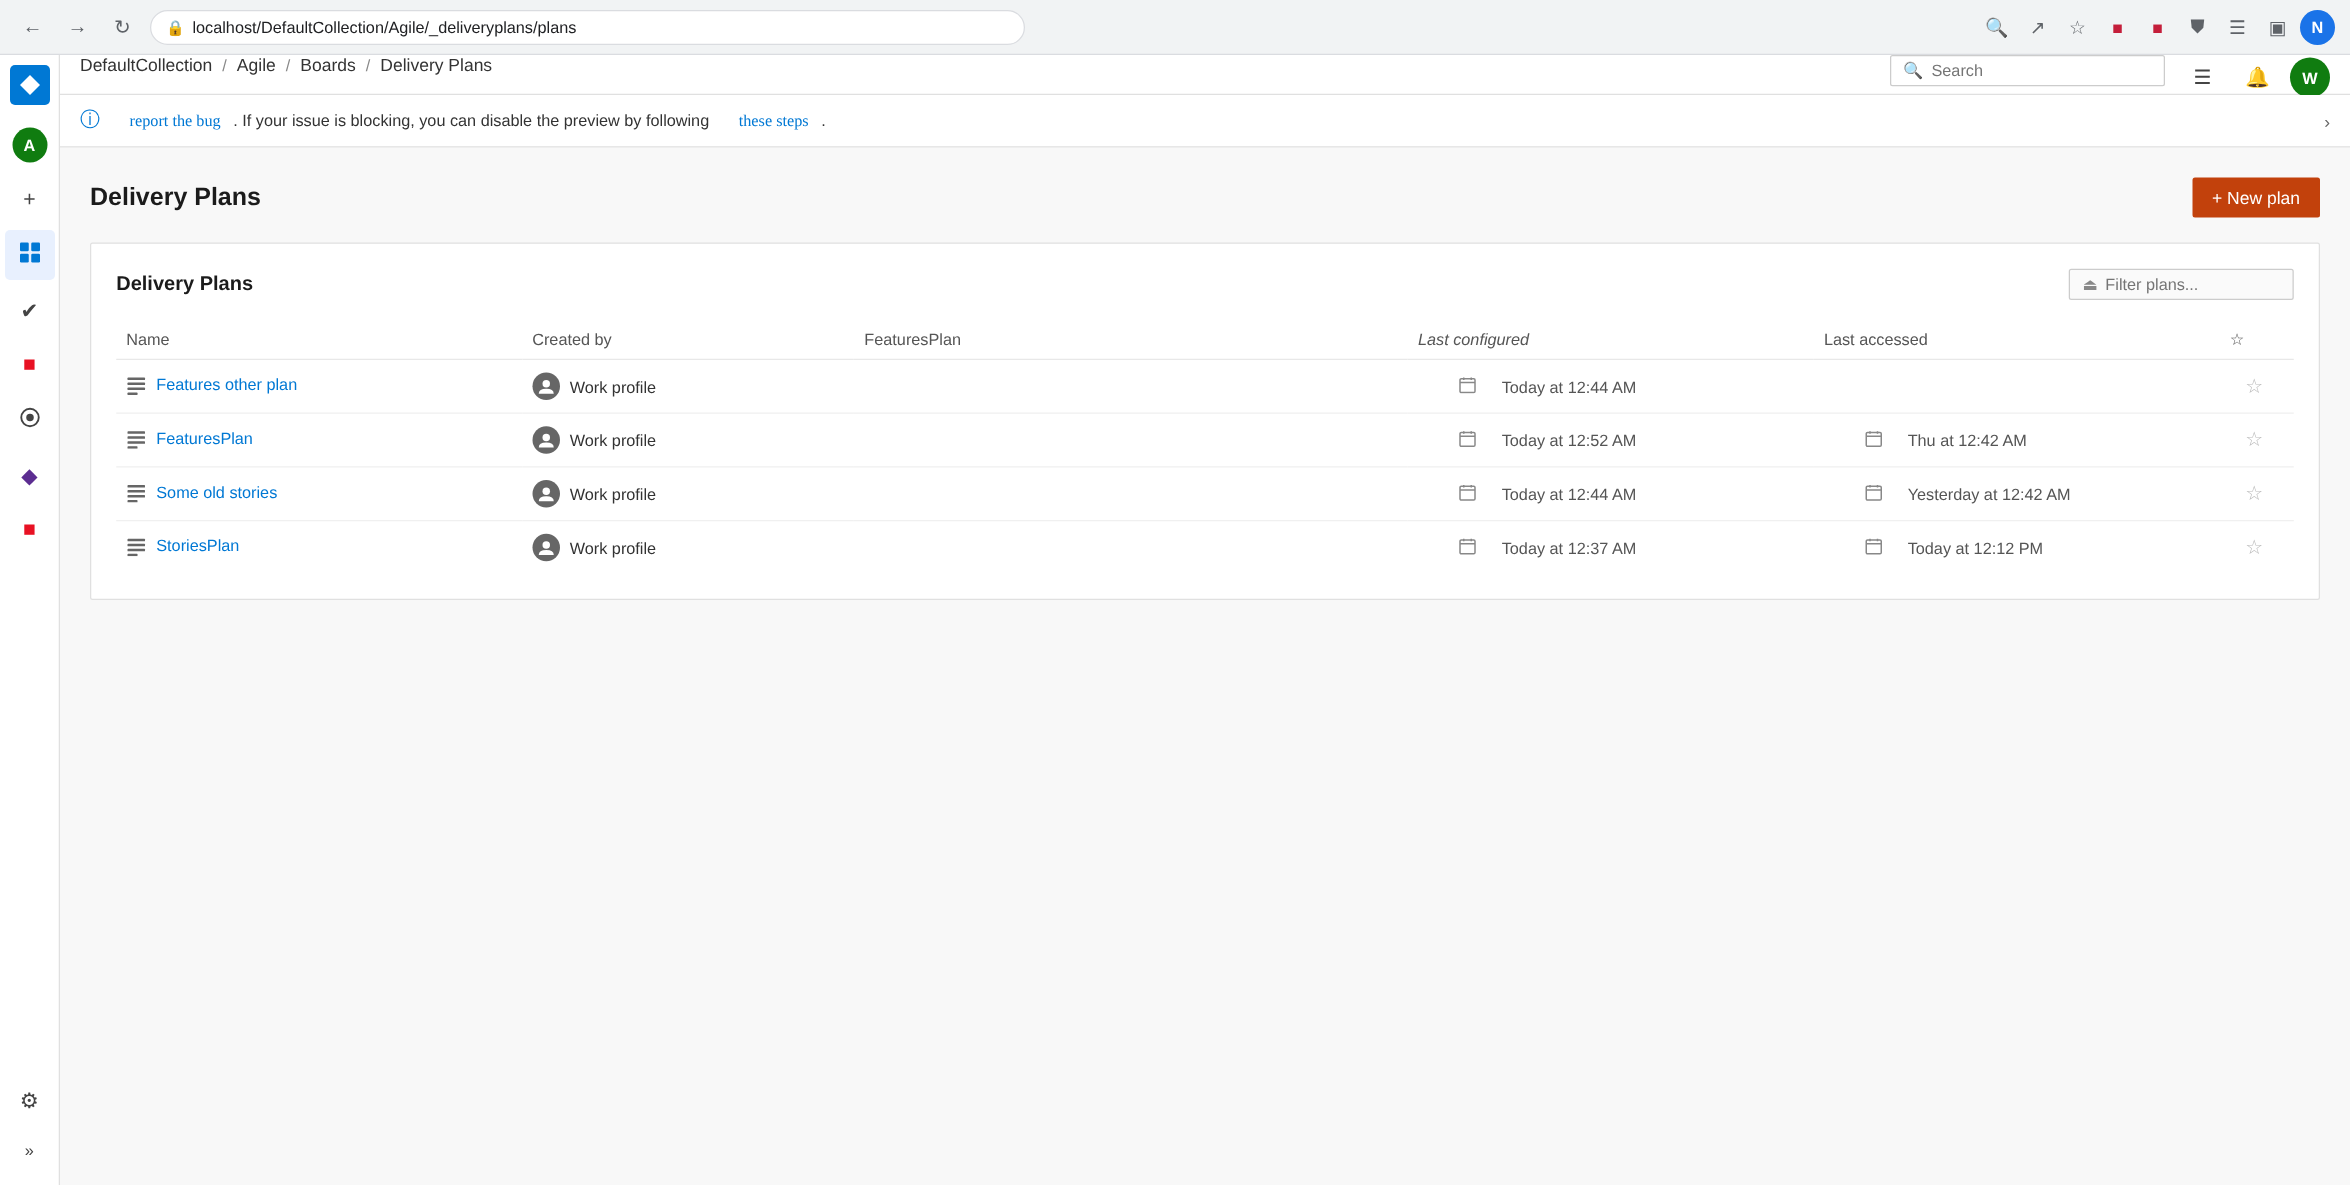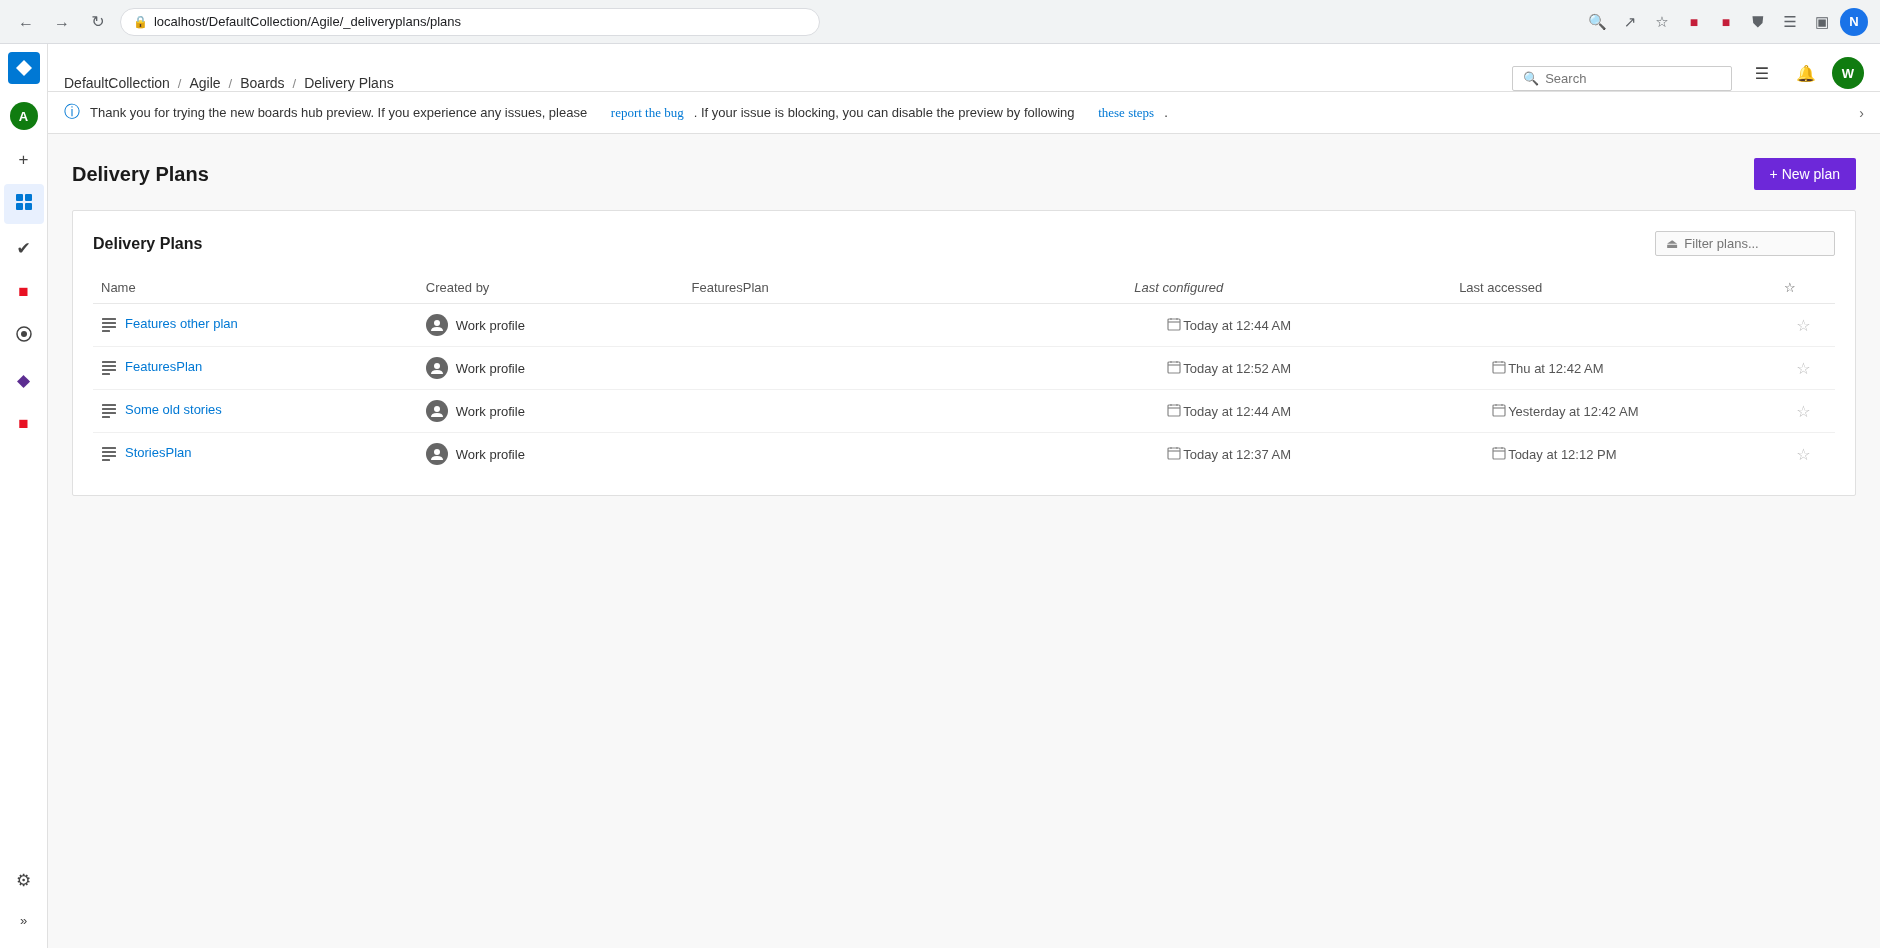--- a/index.html
+++ b/index.html
@@ -131,23 +131,23 @@
       flex: 1;
       display: flex;
       flex-direction: column;
       background: #f8f8f8;
       overflow: hidden;
     }
 
     
     .top-nav {
       background: #fff;
-      height: 48px;
-      display: flex;
-      align-items: flex-end;
+      height: 32px;
+      display: flex;
+      align-items: flex-start;
       padding: 0 16px;
       border-bottom: 1px solid #e0e0e0;
       gap: 0;
     }
     .breadcrumb {
       display: flex;
       align-items: center;
       gap: 8px;
       flex: 1;
     }
@@ -243,21 +243,21 @@
       align-items: center;
       justify-content: space-between;
       margin-bottom: 20px;
     }
     .page-title {
       font-size: 20px;
       font-weight: 600;
       color: #1b1b1b;
     }
     .new-plan-btn {
-      background: #6d28d9;
+      background: #c2410c;
       color: white;
       border: none;
       border-radius: 2px;
       padding: 8px 16px;
       font-size: 14px;
       cursor: pointer;
       display: flex;
       align-items: center;
       gap: 6px;
       font-weight: 500;
@@ -347,21 +347,21 @@
       background: #666;
       color: white;
       display: flex; align-items: center; justify-content: center;
       font-size: 11px;
       flex-shrink: 0;
     }
 
     .time-cell {
       display: flex;
       align-items: center;
-      gap: 2px;
+      gap: 20px;
       color: #555;
       padding-left: 33px;
     }
     .time-icon { color: #888; font-size: 13px; }
 
     .star-col { width: 40px; text-align: center; }
     .star-btn {
       background: transparent;
       border: none;
       cursor: pointer;
@@ -471,21 +471,20 @@
       </div>
       <div class="nav-actions">
         <button class="nav-action-btn">☰</button>
         <button class="nav-action-btn">🔔</button>
         <div class="nav-avatar">W</div>
       </div>
     </div>
 
     <div class="info-banner">
       <span class="info-icon">ⓘ</span>
-      <span>Thank you for trying the new boards hub preview. If you experience any issues, please</span>
       &nbsp;<a class="info-link">report the bug</a>
       <span>. If your issue is blocking, you can disable the preview by following</span>
       &nbsp;<a class="info-link">these steps</a>
       <span>.</span>
       <button class="info-dismiss">›</button>
     </div>
 
     <div class="content">
 
       <div class="page-header">

